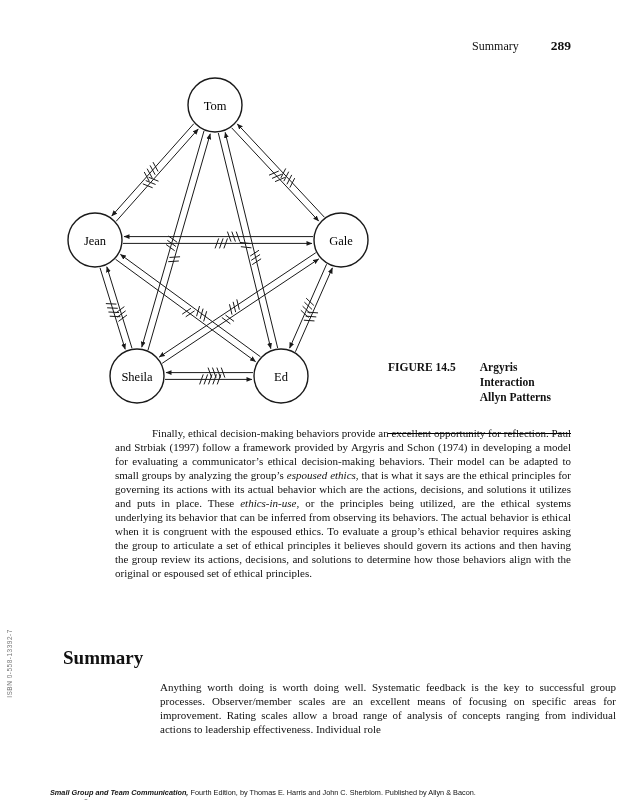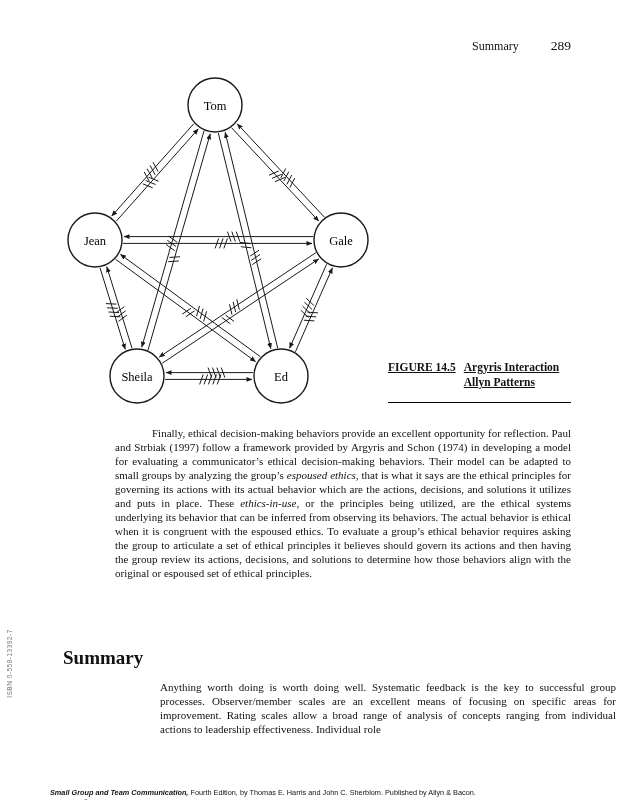--- a/index.html
+++ b/index.html
@@ -9,39 +9,38 @@
     background:#ffffff;
     font-family:"Liberation Serif", serif;
     color:#111;
     overflow:hidden;
   }
   .running-header {
     position:absolute; top:38px; right:46px;
     display:flex; align-items:baseline; gap:32px;
   }
   .running-head-label { font-size:12px; }
-  .page-number { font-size:13.5px; font-weight:normal; }
+  .page-number { font-size:13.5px; font-weight:bold; }
 
   .isbn-strip {
     position:absolute; left:-31px; top:660px; width:80px;
     transform:rotate(-90deg);
     font-family:"Liberation Sans", sans-serif;
     font-size:6.5px; color:#777; letter-spacing:0.5px;
     text-align:center;
   }
 
   .diagram-wrap { position:absolute; left:50px; top:68px; width:400px; height:347px; }
 
   .figure-caption {
     position:absolute; left:388px; top:360px; width:183px;
     font-weight:bold; font-size:11.5px; line-height:1.3;
-    display:flex; gap:8px;
+    display:flex; gap:24px;
     border-bottom:1.5px solid #000;
-    padding-bottom:12px;
-    text-decoration:underline;
+    padding-bottom:28px;
   }
   .figure-caption .cap-label { white-space:nowrap; }
 
   .body-text {
     position:absolute; left:115px; width:456px;
     font-size:11px; line-height:1.27; text-align:justify;
   }
   .p1 { top:416px; }
   .p1 .indent { display:inline-block; width:37px; }
   .italic-term { font-style:italic; }

